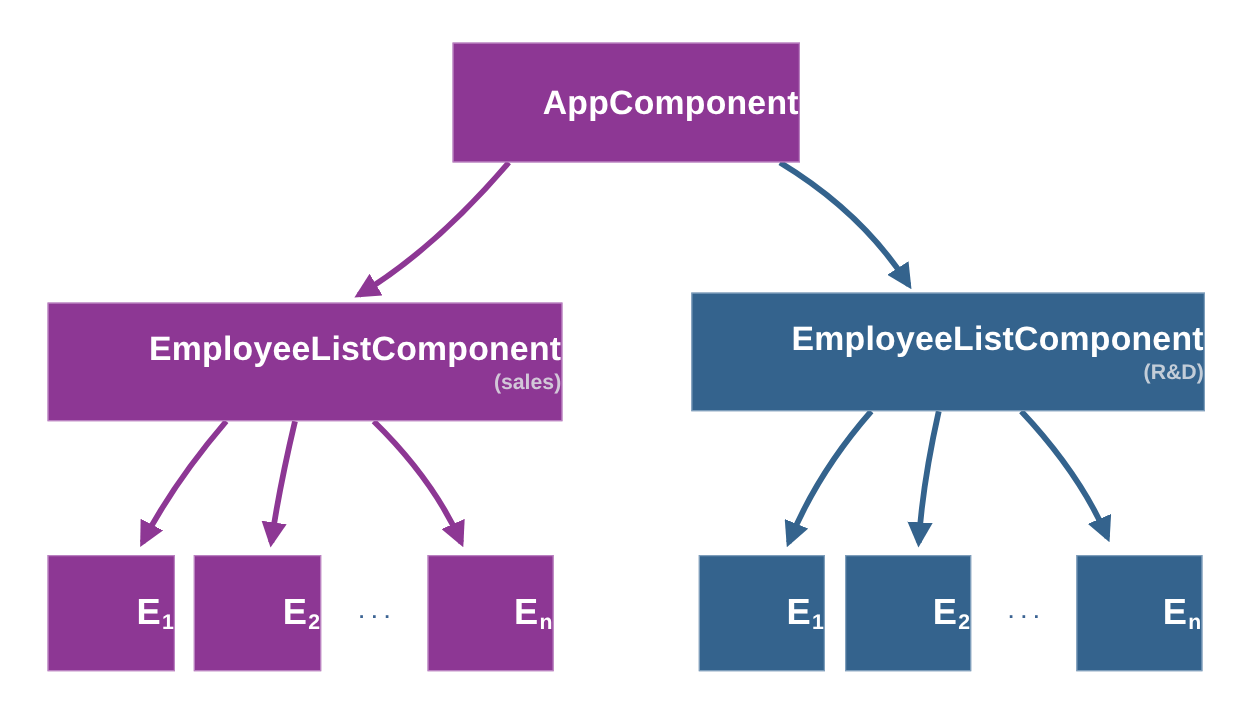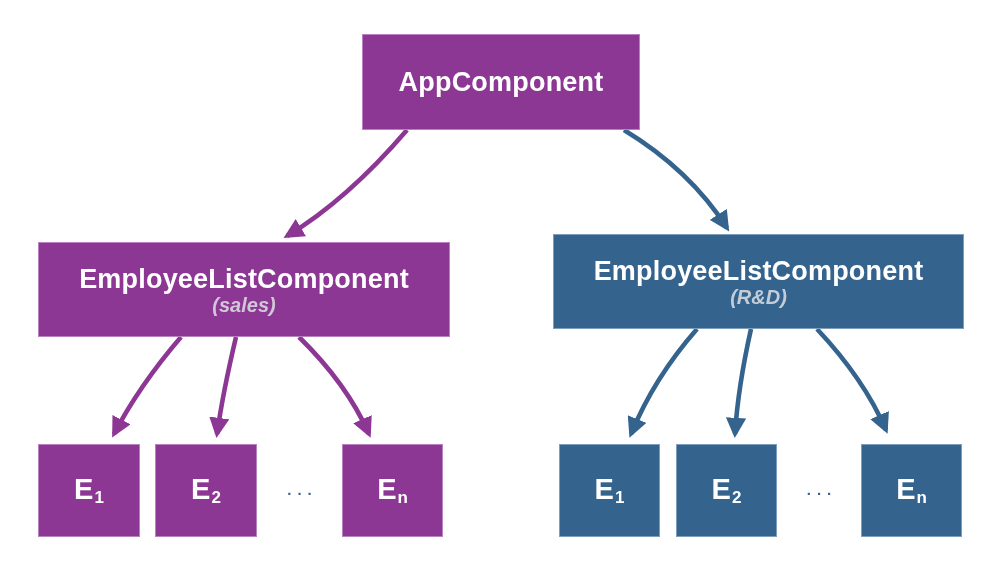--- a/index.html
+++ b/index.html
@@ -21,37 +21,37 @@
   .edge { fill: none; stroke-width: 4.6; }
   .edge.purple { stroke: var(--purple, #8d3794); }
   .edge.blue   { stroke: var(--blue, #34638d); }
   .mk-purple { fill: var(--purple, #8d3794); }
   .mk-blue   { fill: var(--blue, #34638d); }
 
   .node {
     position: absolute;
     display: flex;
     flex-direction: column;
-    align-items: center;
+    align-items: flex-end;
     justify-content: center;
     box-sizing: border-box;
     color: var(--white-text, #ffffff);
     font-weight: bold;
     text-align: center;
   }
   .purple-bg {
     background: var(--purple, #8d3794);
     border: 1px solid rgba(224, 192, 230, 0.55);
   }
   .blue-bg {
     background: var(--blue, #34638d);
     border: 1px solid rgba(188, 208, 226, 0.55);
   }
   .title    { font-size: 27px; line-height: 31px; letter-spacing: 0.2px; }
-  .subtitle { font-size: 20px; line-height: 19px; margin-top: 1px; font-style: italic; }
+  .subtitle { font-size: 17px; line-height: 19px; margin-top: 1px; }
   .subtitle-sales { color: var(--subtitle-purple-box, #d2c7d8); }
   .subtitle-rnd   { color: var(--subtitle-blue-box, #c3cdd8); }
 
   .e-base { font-size: 29px; }
   .e-sub  { font-size: 17px; vertical-align: -4px; margin-left: 1px; }
 
   .ellipsis {
     position: absolute;
     display: flex;
     align-items: center;

